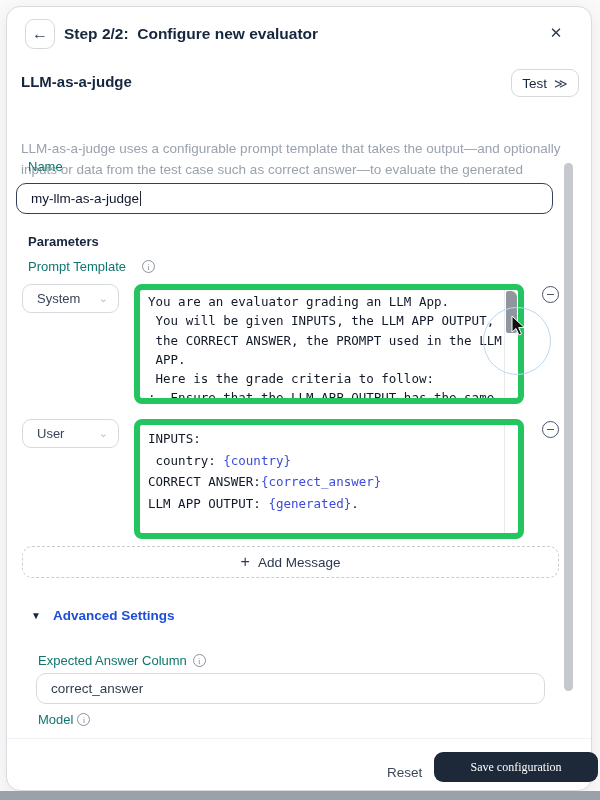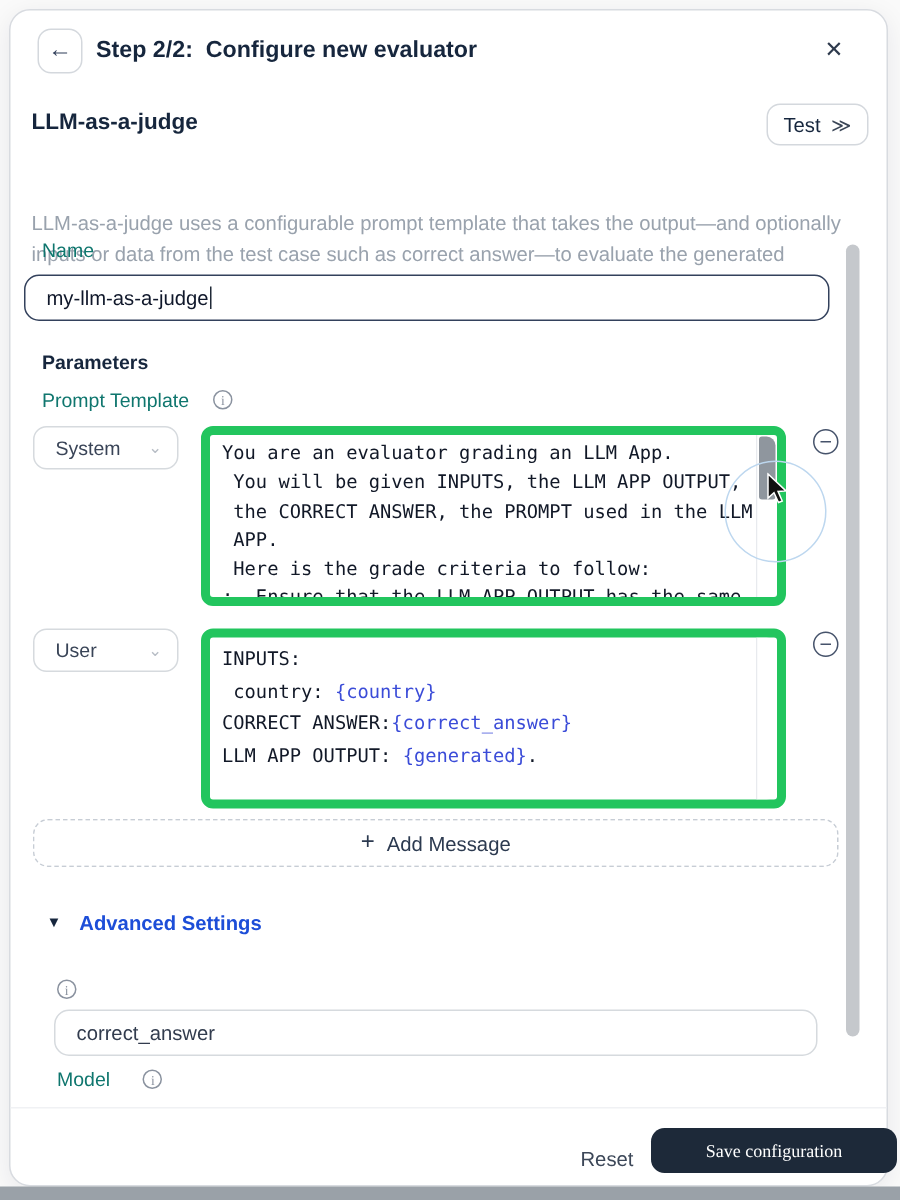--- a/index.html
+++ b/index.html
@@ -135,21 +135,21 @@
   }
   .tri-down { font-size:10px; color:#16263d; }
   .advanced-label { font-size:13.5px; font-weight:bold; color:#1d4ed8; }
   .lbl-expected { position:absolute; left:31px; top:646px; display:flex; align-items:center; gap:6px; }
   .expected-input {
     position:absolute; left:29px; top:666px; width:509px; height:31px;
     border:1px solid #d6dade; border-radius:10px; background:#fff;
     display:flex; align-items:center; padding-left:14px;
     font-size:13.5px; color:#323c4e; cursor:text;
   }
-  .lbl-model { position:absolute; left:31px; top:705px; display:flex; align-items:center; gap:22px;justify-content:center; }
+  .lbl-model { position:absolute; left:31px; top:705px; display:flex; align-items:center; gap:4px;justify-content:center; }
   
   .footer-divider { position:absolute; left:0; right:0; top:731px; border-top:1px solid #f0f1f4; }
   .reset-btn {
     position:absolute; left:374px; top:751px; height:29px; padding:0 6px;
     display:flex; align-items:center; font-size:13.5px; color:#3c4758;
     background:transparent; border:none; cursor:pointer;
     font-family:"Liberation Sans", sans-serif;
   }
   .save-btn {
     position:absolute; left:427px; top:745px; width:164px; height:30px;
@@ -238,20 +238,21 @@
     <span class="plus">+</span>
     <span>Add Message</span>
   </div>
 
   <div class="advanced-toggle">
     <span class="tri-down">▼</span>
     <span class="advanced-label">Advanced Settings</span>
   </div>
 
   <div class="lbl-expected">
+    <span class="field-label">Expected Answer Column</span>
     <span class="info-icon">i</span>
   </div>
   <div class="expected-input">
     <span>correct_answer</span>
   </div>
 
   <div class="lbl-model">
     <span class="field-label">Model</span>
     <span class="info-icon">i</span>
   </div>

